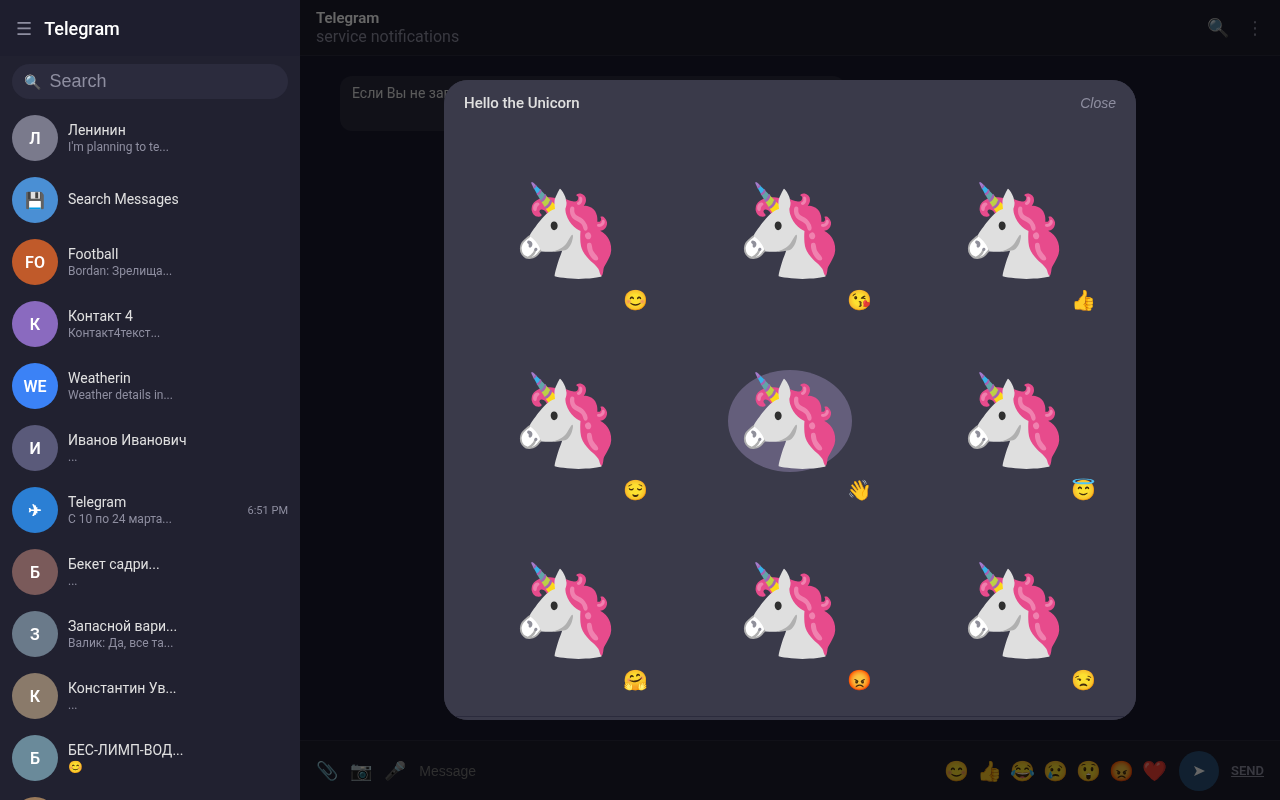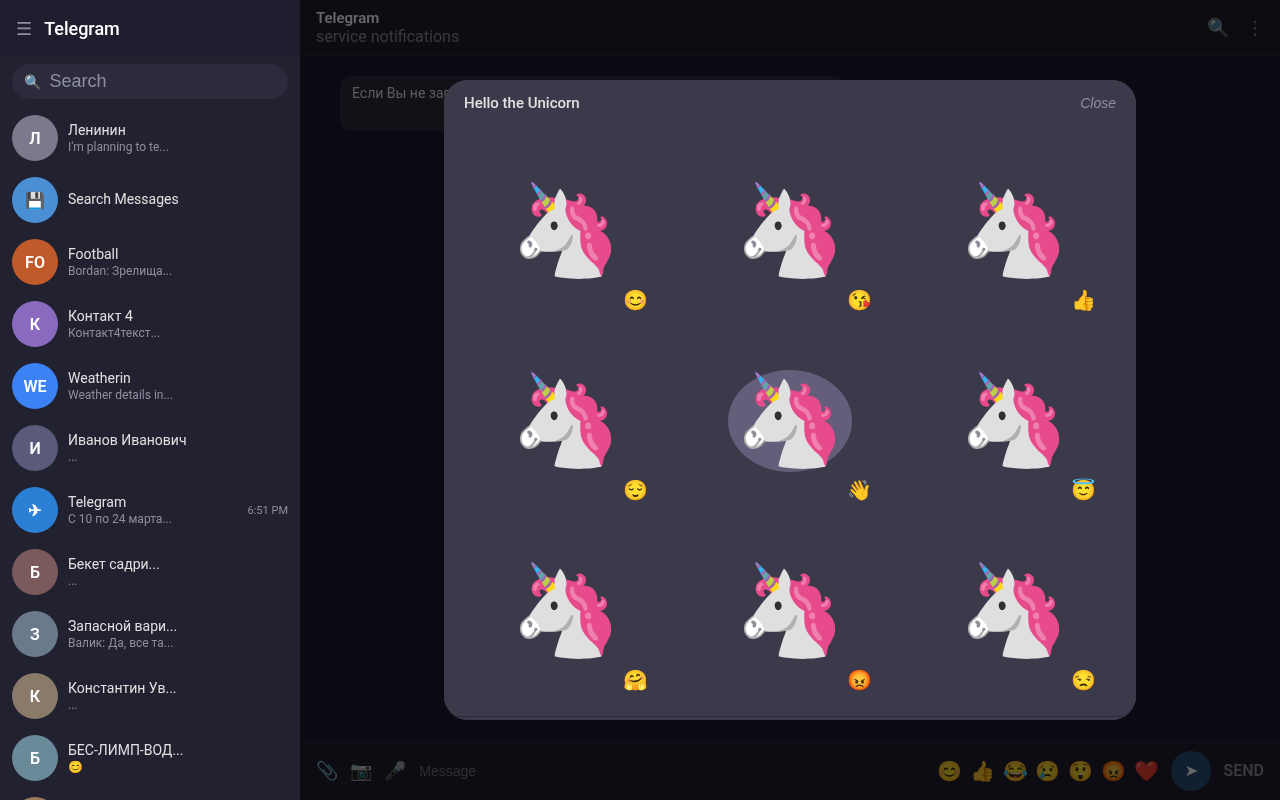--- a/index.html
+++ b/index.html
@@ -512,21 +512,21 @@
         <span class="emoji-icon">👍</span>
         <span class="emoji-icon">😂</span>
         <span class="emoji-icon">😢</span>
         <span class="emoji-icon">😲</span>
         <span class="emoji-icon">😡</span>
         <span class="emoji-icon">❤️</span>
       </div>
       <button class="send-btn">
         <span>➤</span>
       </button>
-      <span style="color:#8e8ea0;font-size:16px;font-weight:600;">SEND</span>
+      <span style="color:#8e8ea0;font-size:13px;font-weight:600;text-decoration:underline;">SEND</span>
     </div>
 
     <div class="modal-overlay">
       <div class="sticker-modal">
         <div class="modal-header">
           <span class="modal-title">Hello the Unicorn</span>
           <button class="close-btn">Close</button>
         </div>
         <div class="sticker-grid">
 

